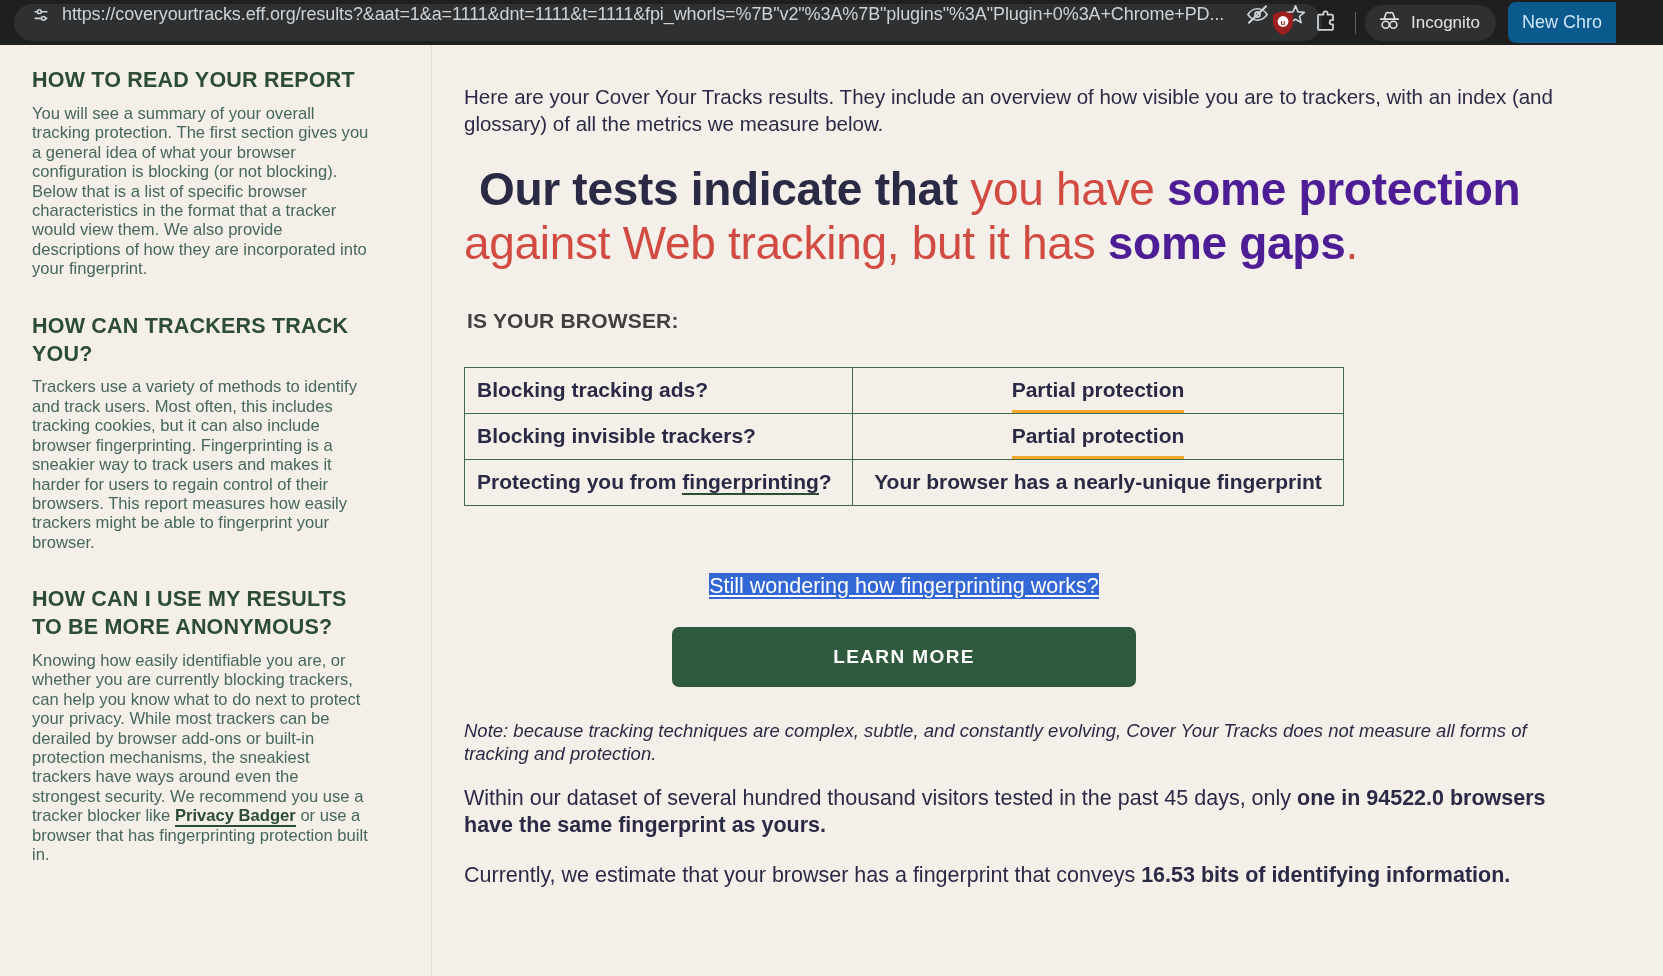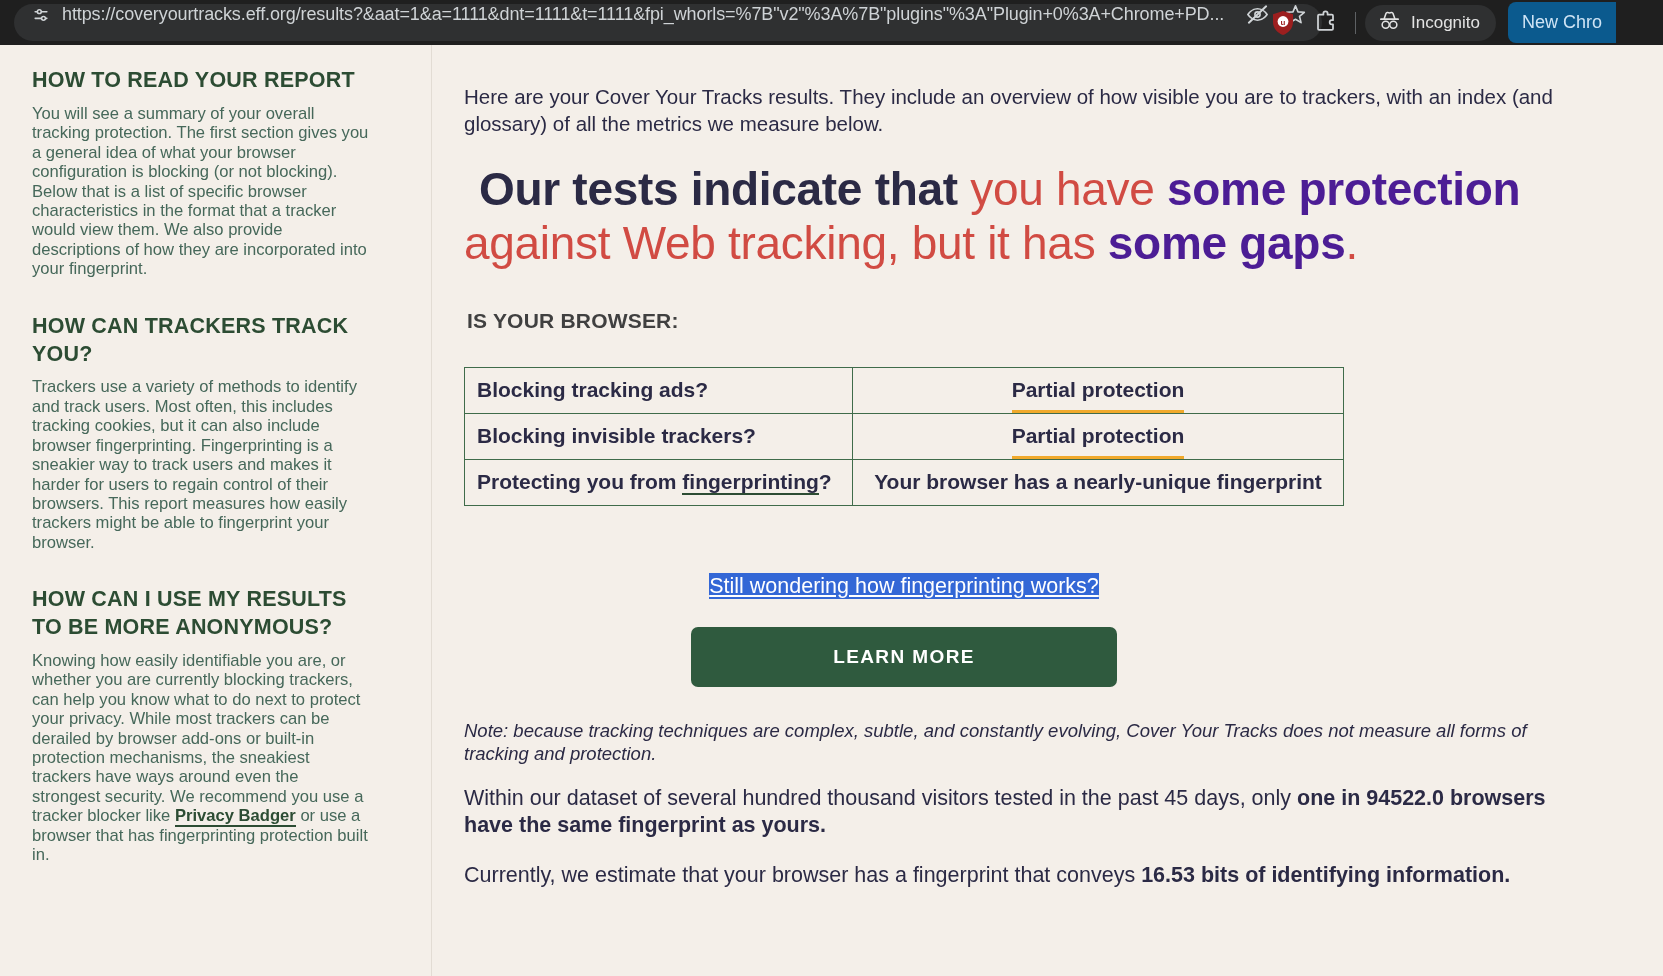--- a/index.html
+++ b/index.html
@@ -192,21 +192,21 @@
     margin-top: 28px;
   }
   #learn-more-button {
     display: inline-block;
     background: #2f5a3e;
     color: #ffffff;
     font-size: 19px;
     font-weight: bold;
     letter-spacing: 1.4px;
     padding: 19px 0;
-    width: 426px;
+    width: 464px;
     border-radius: 7px;
     border: none;
     cursor: pointer;
     text-align: center;
   }
   #note {
     margin-top: 32px;
     color: #2b2a45;
     font-style: italic;
     font-size: 18.5px;

